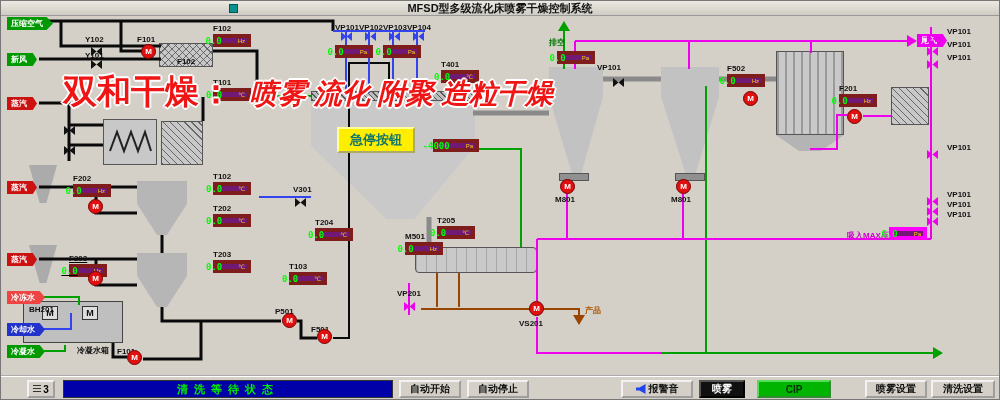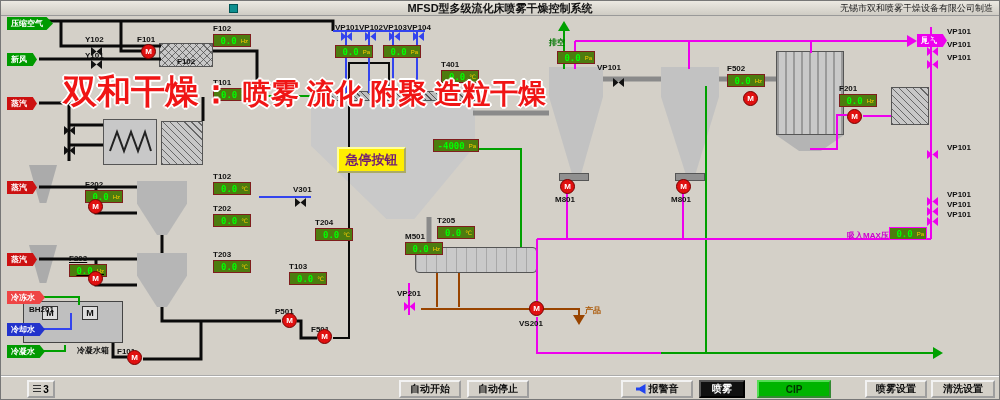--- a/index.html
+++ b/index.html
@@ -39,36 +39,36 @@
   #bag-filter-hopper { left:775px; top:134px; width:68px; height:16px; background:#b4b4b4; clip-path:polygon(0 0,100% 0,66% 100%,34% 100%); }
   #hx-right { left:890px; top:86px; width:38px; height:38px; }
   #condensate-tank { left:22px; top:300px; width:100px; height:42px; background:#bfbfbf; border:1px solid #444; }
   .agitator { position:absolute; top:4px; width:16px; height:14px; background:#ddd; border:1px solid #333; font-size:9px; font-weight:bold; text-align:center; line-height:13px; color:#111; }
 
   
   .src-tag { position:absolute; height:13px; line-height:13px; color:#fff; font-size:8px; font-weight:bold; white-space:nowrap; padding:0 10px 0 4px; clip-path:polygon(0 0,86% 0,100% 50%,86% 100%,0 100%); z-index:4; }
   .tag-label { position:absolute; font-size:8px; font-weight:bold; color:#111; white-space:nowrap; z-index:4; }
   .display { position:absolute; z-index:4; }
   .disp-label { font-size:8px; font-weight:bold; color:#111; line-height:8px; margin-bottom:1px; white-space:nowrap; }
-  .disp-box { width:38px; height:13px; background:#4d7c0f; border:1px solid #7f1d1d; display:flex; align-items:center; justify-content:flex-end; gap:4px; padding:0 2px; }
+  .disp-box { width:38px; height:13px; background:#701a75; border:4px solid #7f1d1d; display:flex; align-items:center; justify-content:flex-end; gap:16px; padding:0 2px; }
   .disp-wide { width:46px; }
   .disp-magenta { border-color:#ff00ff; }
   .disp-val { color:#00ff00; font-size:9px; font-weight:bold; font-family:"DejaVu Sans Mono",monospace; }
   .disp-unit { color:#ffcc00; font-size:6px; }
   .pump { position:absolute; width:15px; height:15px; border-radius:50%; background:#e01010; border:1px solid #700; color:#fff; font-size:8px; font-weight:bold; text-align:center; line-height:13px; z-index:4; }
   .valve { position:absolute; width:11px; height:9px; z-index:4; }
 
-  .estop { position:absolute; left:336px; top:126px; width:69px; height:26px; background:#ffee00; border:2px outset #ffff99; font-size:13px; font-weight:bold; color:#701a75; z-index:5; cursor:pointer; font-family:inherit;margin-top:20px; }
+  .estop { position:absolute; left:336px; top:126px; width:78px; height:26px; background:#ffee00; border:2px outset #ffff99; font-size:13px; font-weight:bold; color:#0f766e; z-index:5; cursor:pointer; font-family:inherit; }
 
   
   .watermark { position:absolute; left:62px; top:68px; white-space:nowrap; z-index:30; pointer-events:none; }
   .wm-brand, .wm-slogan { font-weight:900; color:#f01515;
     text-shadow:-2px 0 #fff,2px 0 #fff,0 -2px #fff,0 2px #fff,-1px -1px #fff,1px 1px #fff,-1px 1px #fff,1px -1px #fff; }
   .wm-brand { font-size:34px; }
-  .wm-slogan { font-size:28px; margin-left:10px; }
+  .wm-slogan { font-size:28px; margin-left:17px;font-style:italic; }
 
   
   .controlbar { position:absolute; left:0; top:374px; width:1000px; height:26px; background:#d4d0c8; border-top:2px groove #fff; z-index:40; }
   .pagebtn { position:absolute; left:26px; top:3px; width:28px; height:18px; border:2px outset #f2f2f2; background:#d4d0c8; display:flex; align-items:center; justify-content:center; gap:2px; font-size:10px; font-weight:bold; cursor:pointer; }
   .pg-icon { width:8px; height:9px; background:repeating-linear-gradient(#333 0 1px,transparent 1px 3px); }
   .status { position:absolute; left:62px; top:3px; width:330px; height:18px; background:#0000a8; border:1px solid #333; color:#00ee00; font-size:11px; font-weight:bold; text-align:center; line-height:16px; letter-spacing:6px; }
   .cbtn { position:absolute; top:3px; height:18px; border:2px outset #f2f2f2; background:#d4d0c8; color:#111; font-size:10px; font-weight:bold; display:flex; align-items:center; justify-content:center; gap:3px; cursor:pointer; white-space:nowrap; }
   .cbtn-dark { background:#101010; color:#fff; border:2px outset #555; }
   .cbtn-green { background:#00b400; color:#003300; border:2px outset #5d5; }
   .spk { width:10px; height:10px; background:#2244ee; clip-path:polygon(0 35%,40% 35%,100% 0,100% 100%,40% 65%,0 65%); }
@@ -274,21 +274,21 @@
           <span class="disp-unit">℃</span>
         </div>
       </div>
       <div class="display" style="left: 404px; top: 232px;">
         <div class="disp-label">M501</div>
         <div class="disp-box">
           <span class="disp-val">0.0</span>
           <span class="disp-unit">Hz</span>
         </div>
       </div>
-      <div class="display" style="left: 84px; top: 174px; margin-top: 6px;">
+      <div class="display" style="left: 72px; top: 174px;">
         <div class="disp-label">F202</div>
         <div class="disp-box">
           <span class="disp-val">0.0</span>
           <span class="disp-unit">Hz</span>
         </div>
       </div>
       <div class="display" style="left: 212px; top: 172px;">
         <div class="disp-label">T102</div>
         <div class="disp-box">
           <span class="disp-val">0.0</span>
@@ -436,28 +436,28 @@
 
   <button class="estop">急停按钮</button>
 
   <div class="watermark">
     <span class="wm-brand">双和干燥：</span><span class="wm-slogan">喷雾 流化 附聚 造粒干燥</span>
   </div>
 
   <div class="titlebar">
     <div class="title">MFSD型多级流化床喷雾干燥控制系统</div>
     <span class="window-icon"></span>
-    <div class="manufacturer">无锡市双和喷雾干燥设备有限公司制造</div>
   </div>
 
   <div class="controlbar" id="button-layer">
     <div class="pagebtn">
       <span class="pg-icon"></span>
       <span>3</span>
     </div>
+    <div class="status">清洗等待状态</div>
   <div class="cbtn cbtn-win" style="left: 398px; width: 62px;">
         <span>自动开始</span>
       </div>
       <div class="cbtn cbtn-win" style="left: 466px; width: 62px;">
         <span>自动停止</span>
       </div>
       <div class="cbtn cbtn-win" style="left: 620px; width: 72px;">
         <span class="spk"></span>
         <span>报警音</span>
       </div>

